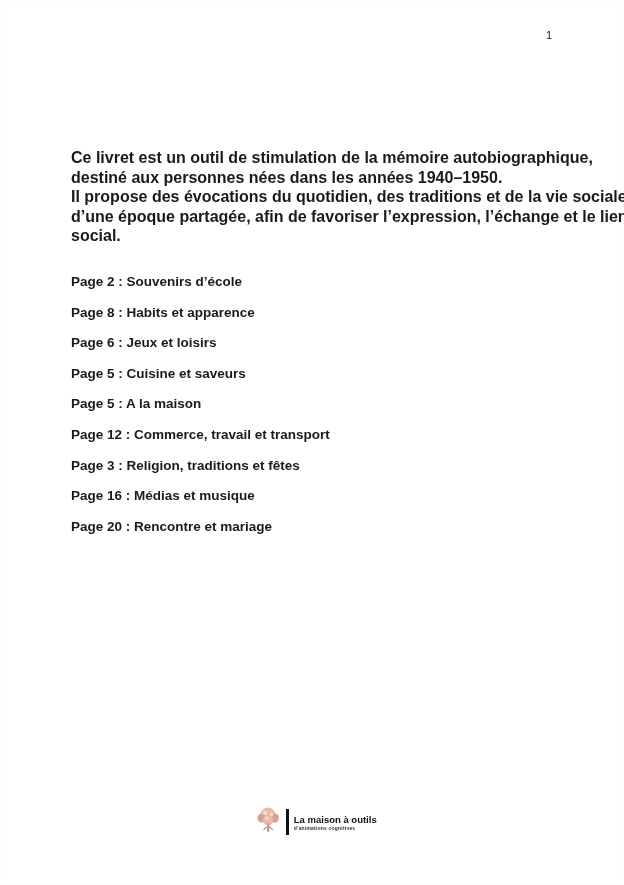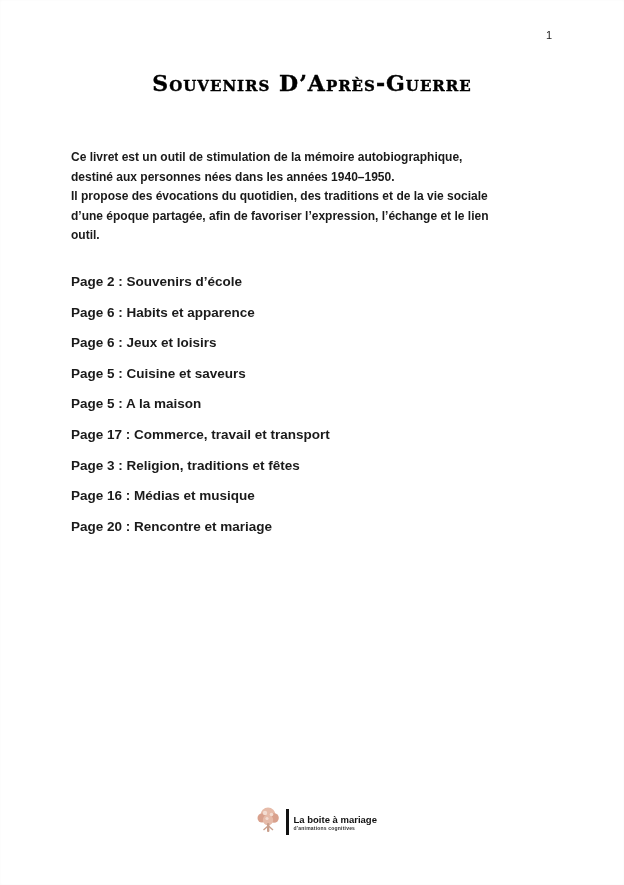--- a/index.html
+++ b/index.html
@@ -38,21 +38,21 @@
     font-size: 22px;
     letter-spacing: 1px;
     color: #000000;
     -webkit-text-stroke: 0.4px #000;
   }
   .intro {
     position: absolute;
     top: 148px;
     left: 71px;
     right: 70px;
-    font-size: 12px;
+    font-size: 16px;
     font-weight: 700;
     color: #1a1a1a;
   }
   .intro .line {
     line-height: 19.6px;
     white-space: nowrap;
   }
   .toc {
     position: absolute;
     top: 274px;
@@ -114,37 +114,36 @@
     letter-spacing: 0.2px;
   }
 </style>
 </head>
 <body>
 
 <div class="page">
 
   <div class="page-number">1</div>
 
-  <div class="doc-title">Souvenirs D’Après-Guerre</div>
 
   <div class="intro">
     <div class="line">Ce livret est un outil de stimulation de la mémoire autobiographique,</div>
     <div class="line">destiné aux personnes nées dans les années 1940–1950.</div>
     <div class="line">Il propose des évocations du quotidien, des traditions et de la vie sociale</div>
     <div class="line">d’une époque partagée, afin de favoriser l’expression, l’échange et le lien</div>
-    <div class="line">outil.</div>
+    <div class="line">social.</div>
   </div>
 
   <div class="toc">
     <div class="toc-item">Page 2 : Souvenirs d’école</div>
-    <div class="toc-item">Page 6 : Habits et apparence</div>
+    <div class="toc-item">Page 8 : Habits et apparence</div>
     <div class="toc-item">Page 6 : Jeux et loisirs</div>
     <div class="toc-item">Page 5 : Cuisine et saveurs</div>
     <div class="toc-item">Page 5 : A la maison</div>
-    <div class="toc-item">Page 17 : Commerce, travail et transport</div>
+    <div class="toc-item">Page 12 : Commerce, travail et transport</div>
     <div class="toc-item">Page 3 : Religion, traditions et fêtes</div>
     <div class="toc-item">Page 16 : Médias et musique</div>
     <div class="toc-item">Page 20 : Rencontre et mariage</div>
   </div>
 
   <div class="footer">
     <div class="footer-logo-group">
       <svg class="logo-art" viewBox="0 0 28 32" xmlns="http://www.w3.org/2000/svg">
 
         <g>
@@ -154,19 +153,19 @@
           <circle cx="13" cy="14" r="5.2" fill="#e6bba9"></circle>
           <circle cx="10" cy="7" r="2.2" fill="#f3ddd2"></circle>
           <circle cx="16.5" cy="8.5" r="1.8" fill="#f3ddd2"></circle>
           <circle cx="12" cy="12.5" r="1.6" fill="#f3ddd2"></circle>
           <rect x="12" y="17" width="2.4" height="9" rx="1" fill="#c99f8c"></rect>
           <path d="M13 20 L8.5 24 M13.5 20 L18 24" stroke-width="1.4" fill="none" stroke="#c99f8c"></path>
         </g>
       </svg>
       <div class="logo-divider"></div>
       <div class="logo-text">
-        <div class="logo-brand">La boite à mariage</div>
+        <div class="logo-brand">La maison à outils</div>
         <div class="logo-subtitle">d’animations cognitives</div>
       </div>
     </div>
   </div>
 
 </div>
 
 </body></html>

